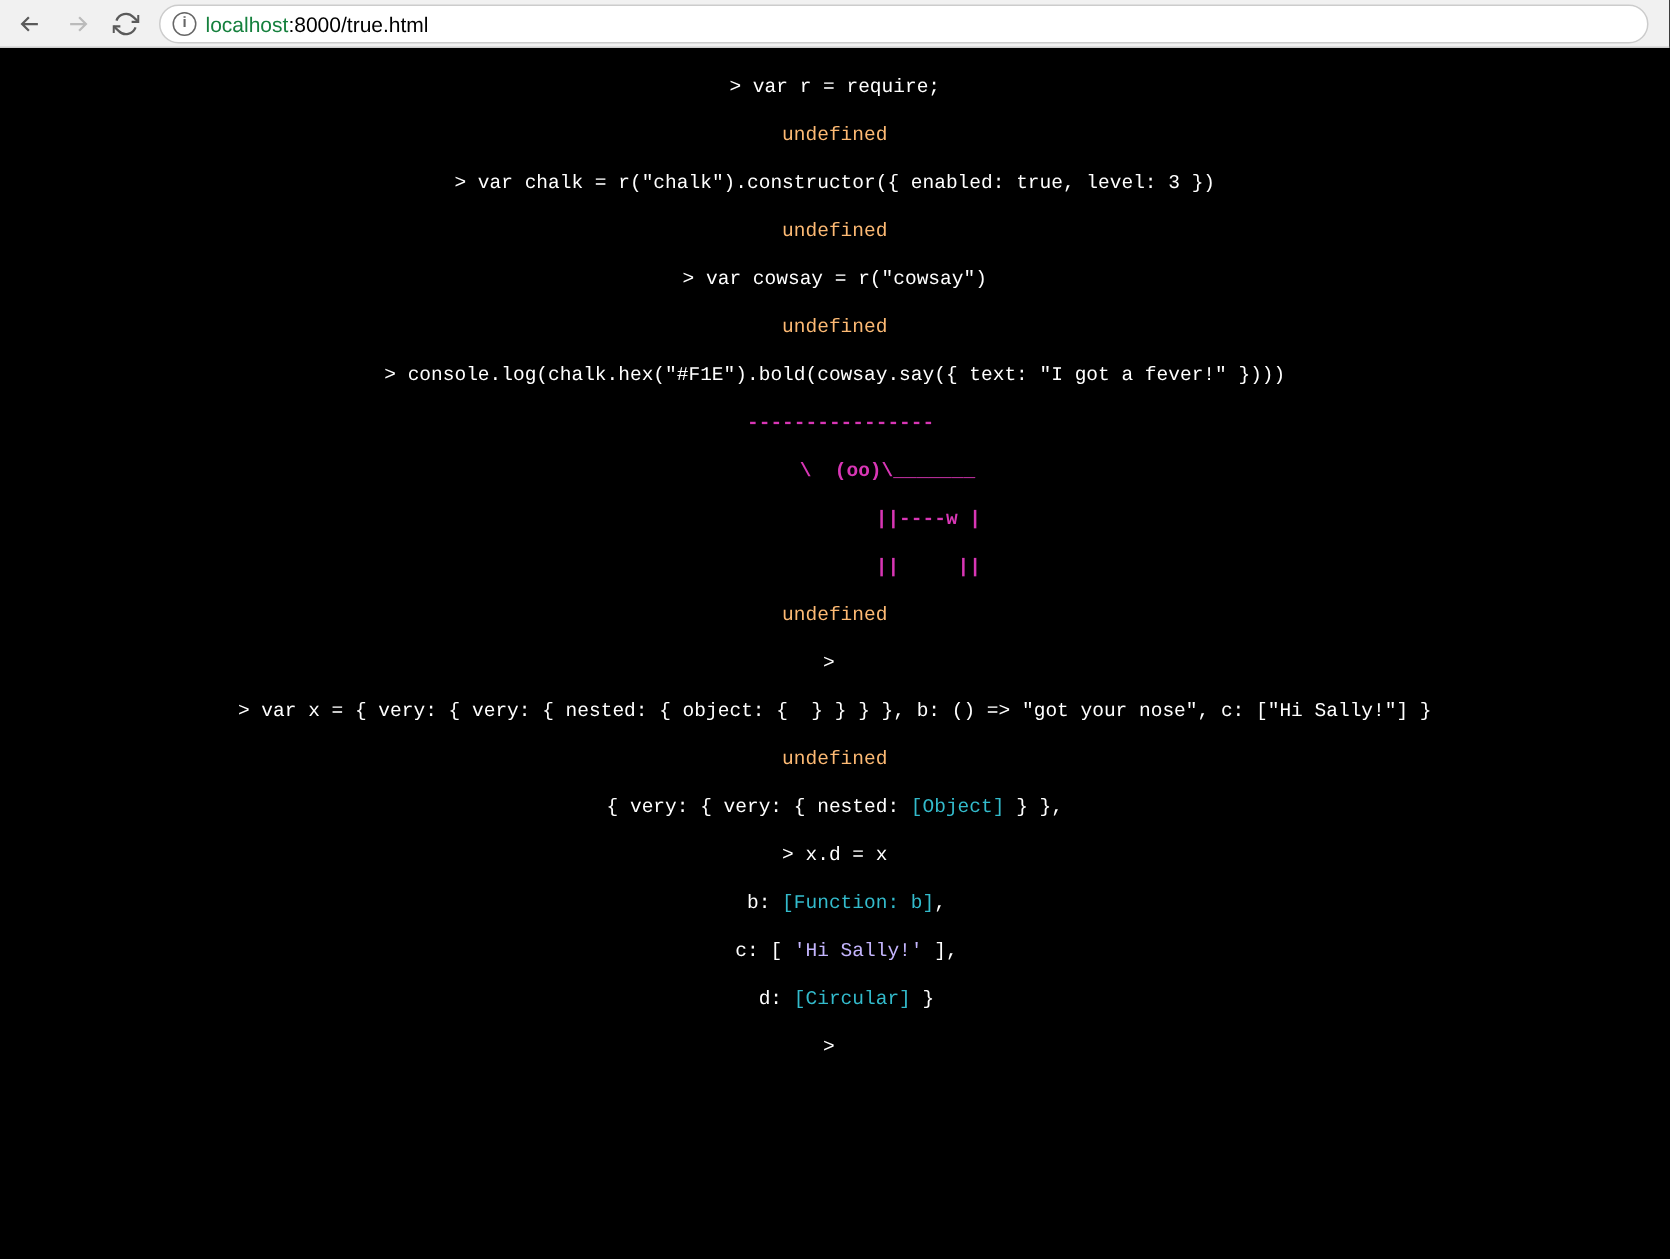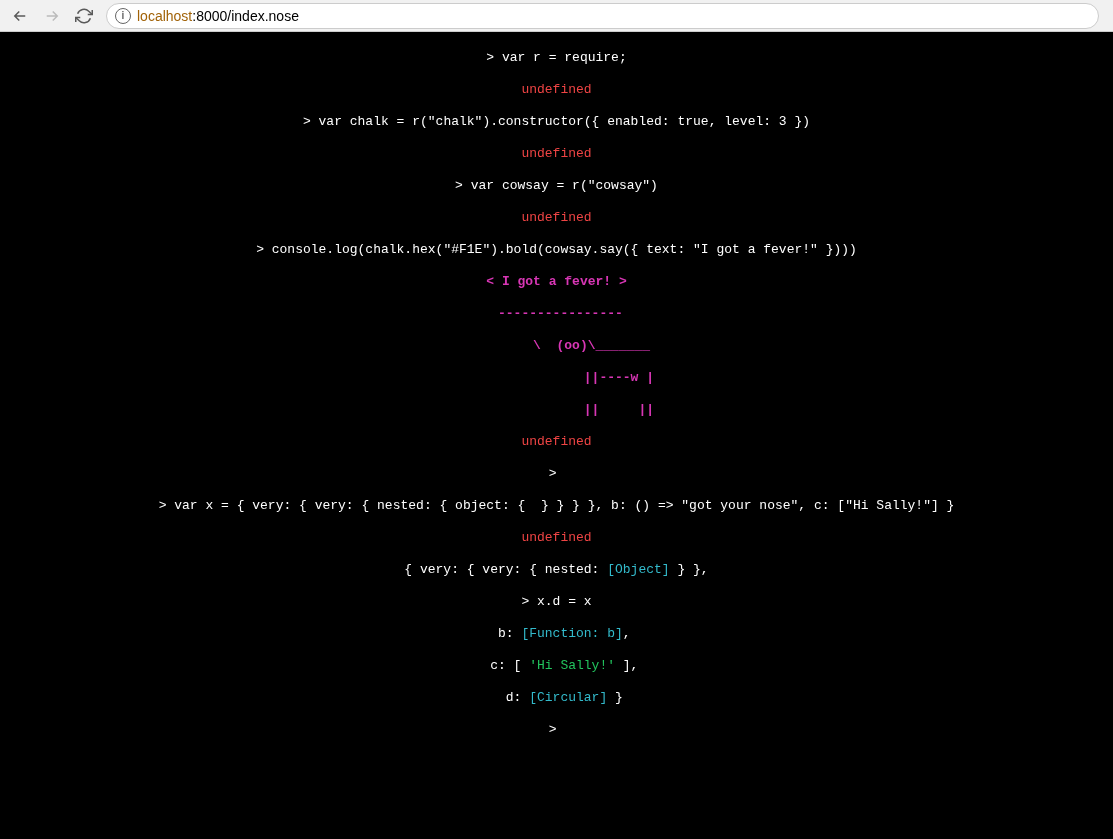--- a/index.html
+++ b/index.html
@@ -58,42 +58,42 @@
       display: flex;
       align-items: center;
       justify-content: center;
       font-size: 10px;
       font-weight: bold;
       color: #666;
       margin-right: 6px;
       font-family: sans-serif;
     }
     .url-host {
-      color: #a16207;
+      color: #15803d;
       font-family: Arial, sans-serif;
       font-size: 14px;
     }
     .url-path {
       color: #000000;
       font-family: Arial, sans-serif;
       font-size: 14px;
     }
     .terminal {
       background: #000;
       padding: 2px 4px;
       line-height: 16px;
       white-space: pre;
       font-family: Consolas, Monaco, 'Courier New', monospace;
     }
     .prompt { color: #fff; }
     .white { color: #fff; }
-    .dimgray { color: #ef4444; }
+    .dimgray { color: #fdba74; }
     .magenta { color: #d836b5; font-weight: bold; }
     .cyan { color: #33bbcc; }
-    .green { color: #22c55e; }
+    .green { color: #c4b5fd; }
     .row { min-height: 16px; text-align: center; }
     svg.arrow { width: 18px; height: 18px; }
   </style>
 </head>
 <body>
 
 <div class="toolbar">
   <div class="nav-btn">
     <svg class="arrow" viewBox="0 0 24 24" fill="none" stroke="currentColor" stroke-width="2">
         <path d="M19 12H5M11 18l-6-6 6-6"></path>
@@ -107,33 +107,32 @@
   <div class="nav-btn">
     <svg class="arrow" viewBox="0 0 24 24" fill="none" stroke="currentColor" stroke-width="2">
         <path d="M23 4v6h-6M1 20v-6h6"></path>
         <path d="M3.51 9a9 9 0 0114.85-3.36L23 10M1 14l4.64 4.36A9 9 0 0020.49 15"></path>
       </svg>
   </div>
   <div class="address-bar">
     <div class="info-icon">i</div>
     <span class="url-host">localhost</span>
       <span class="url-path">:8000</span>
-      <span class="url-path">/index.nose</span>
+      <span class="url-path">/true.html</span>
   </div>
 </div>
 
 <div class="terminal">
 <div class="row"><span class="prompt">&gt; </span><span class="white">var r = require;</span></div>
 <div class="row dimgray">undefined</div>
 <div class="row"><span class="prompt">&gt; </span><span class="white">var chalk = r("chalk").constructor({ enabled: true, level: 3 })</span></div>
 <div class="row dimgray">undefined</div>
 <div class="row"><span class="prompt">&gt; </span><span class="white">var cowsay = r("cowsay")</span></div>
 <div class="row dimgray">undefined</div>
 <div class="row"><span class="prompt">&gt; </span><span class="white">console.log(chalk.hex("#F1E").bold(cowsay.say({ text: "I got a fever!" })))</span></div>
-<div class="row magenta">&lt; I got a fever! &gt;</div>
 <div class="row magenta"> ----------------</div>
 <div class="row magenta">         \  (oo)\_______</div>
 <div class="row magenta">                ||----w |</div>
 <div class="row magenta">                ||     ||</div>
 <div class="row dimgray">undefined</div>
 <div class="row"><span class="prompt">&gt; </span></div>
 <div class="row"><span class="prompt">&gt; </span><span class="white">var x = { very: { very: { nested: { object: {  } } } }, b: () =&gt; "got your nose", c: ["Hi Sally!"] }</span></div>
 <div class="row dimgray">undefined</div>
 <div class="row"><span class="white">{ very: { very: { nested: </span><span class="cyan">[Object]</span><span class="white"> } },</span></div>
 <div class="row"><span class="prompt">&gt; </span><span class="white">x.d = x</span></div>

